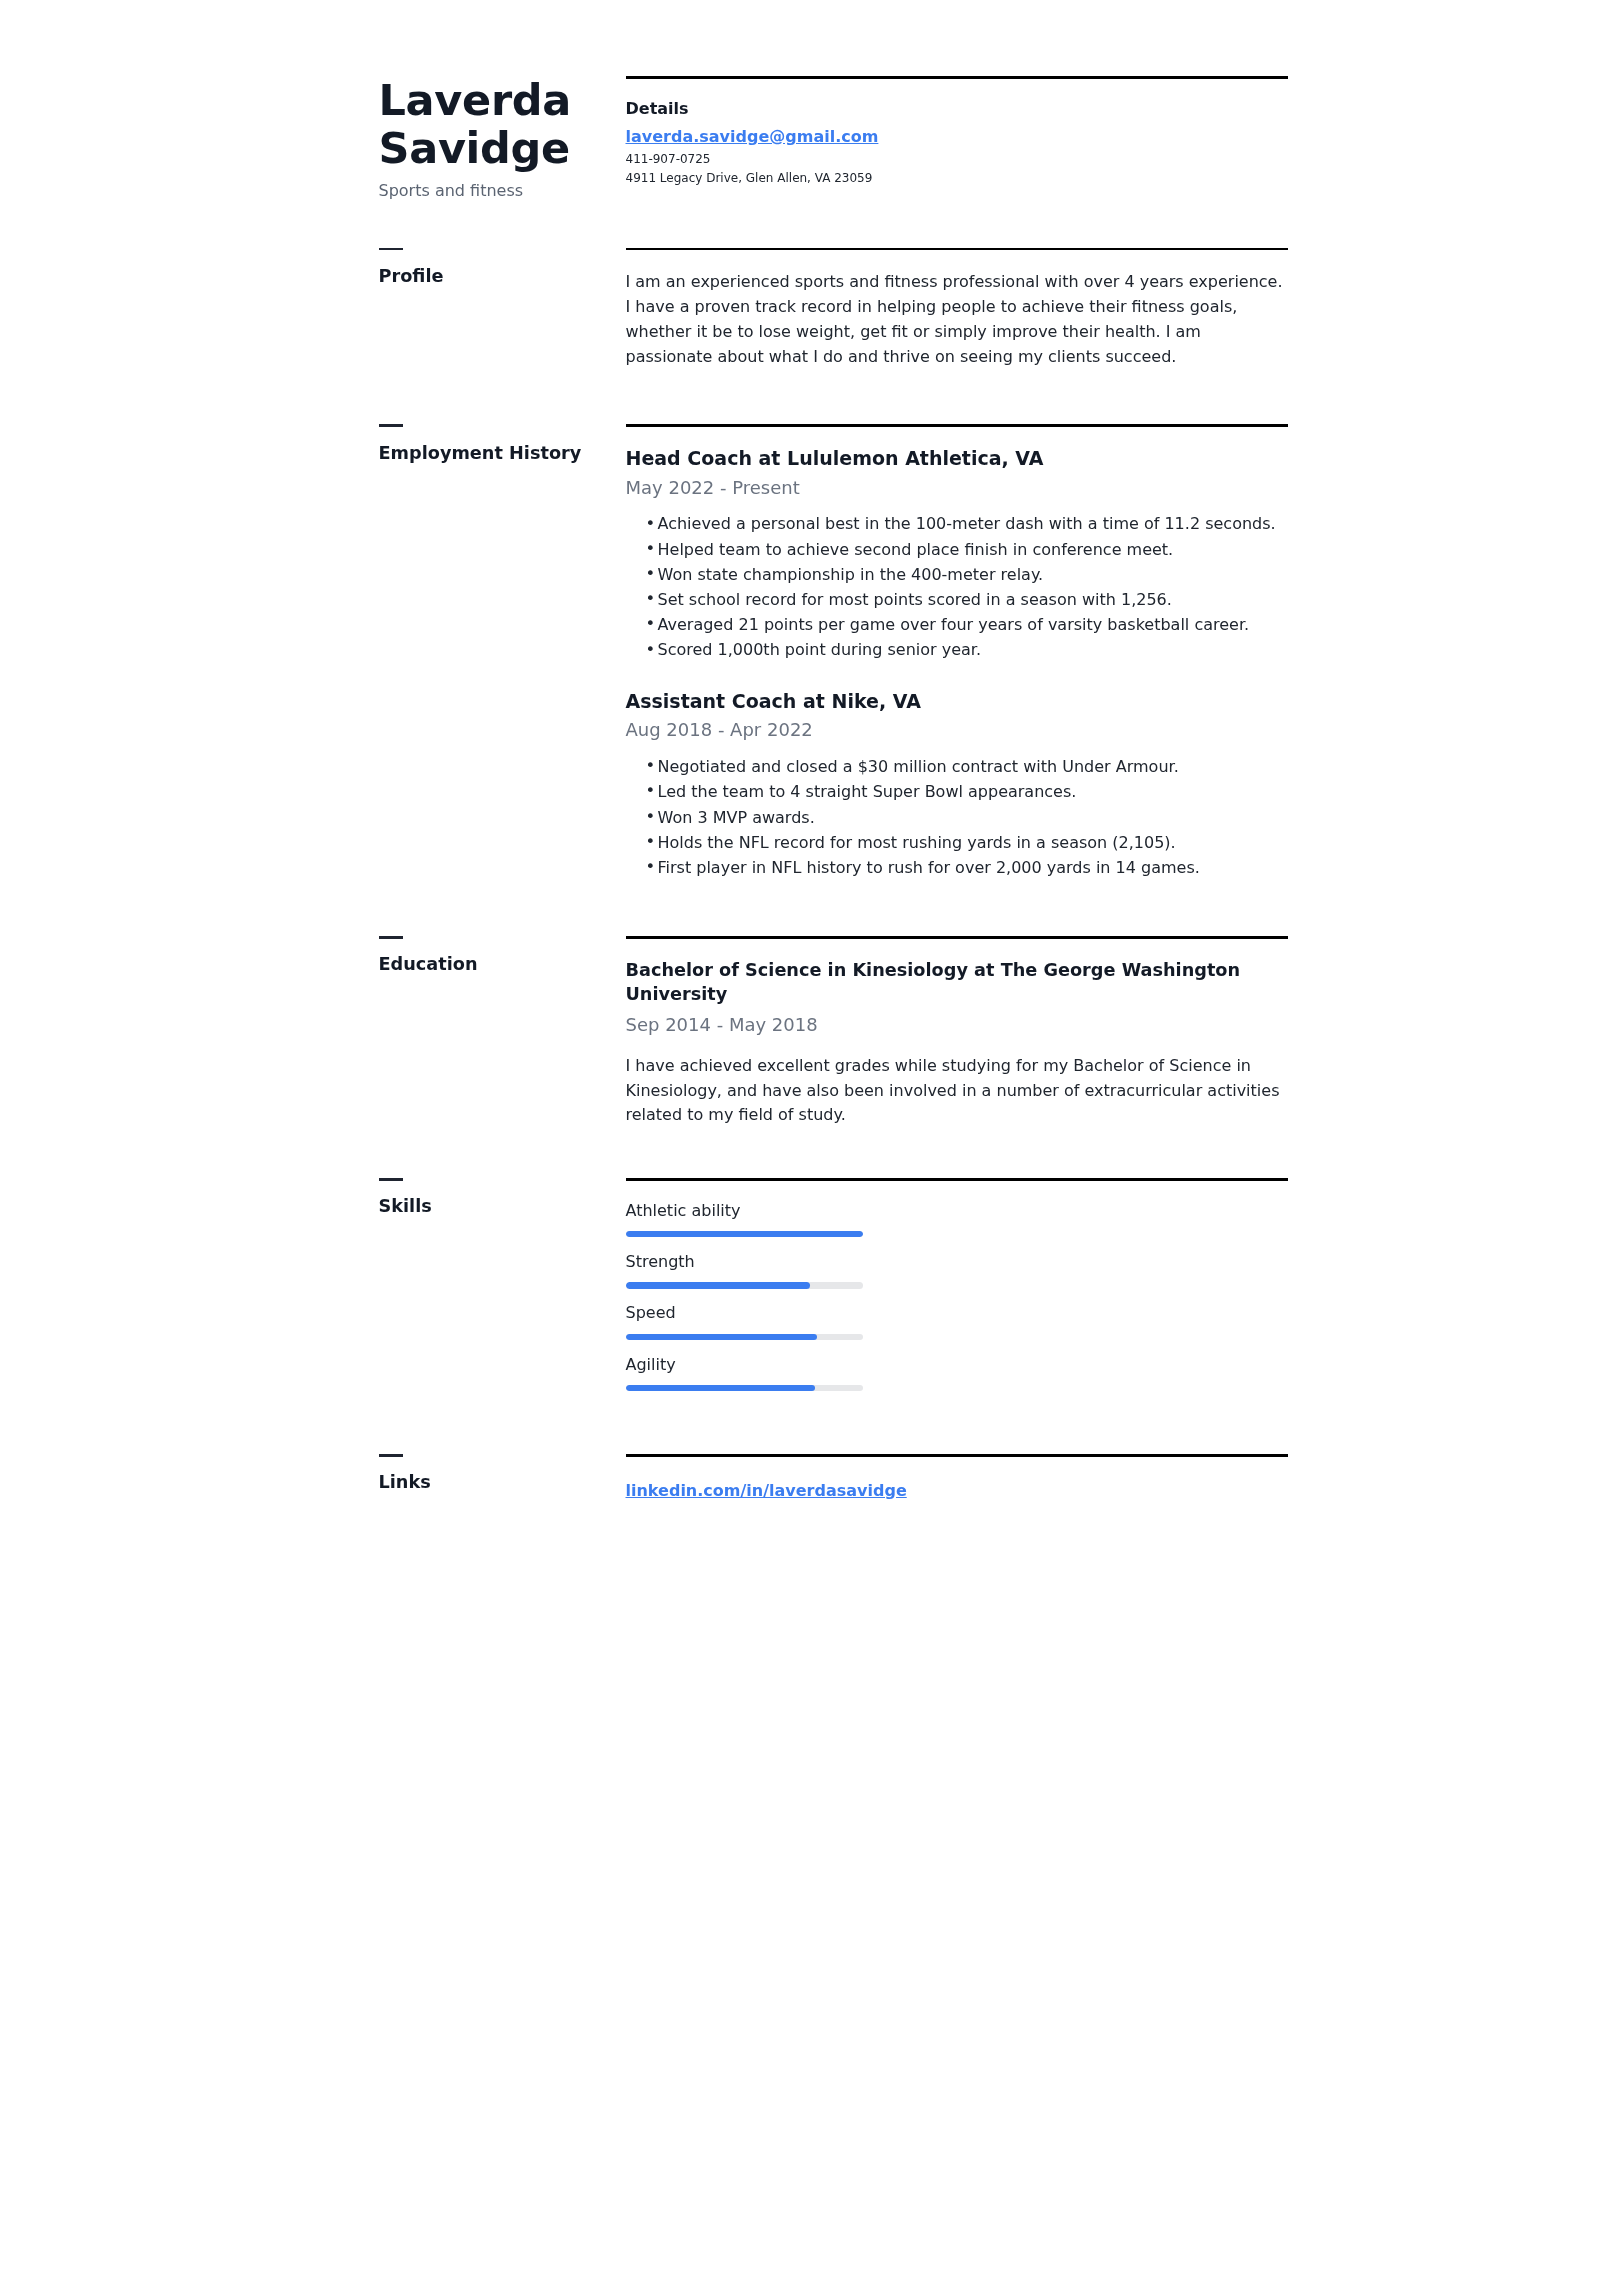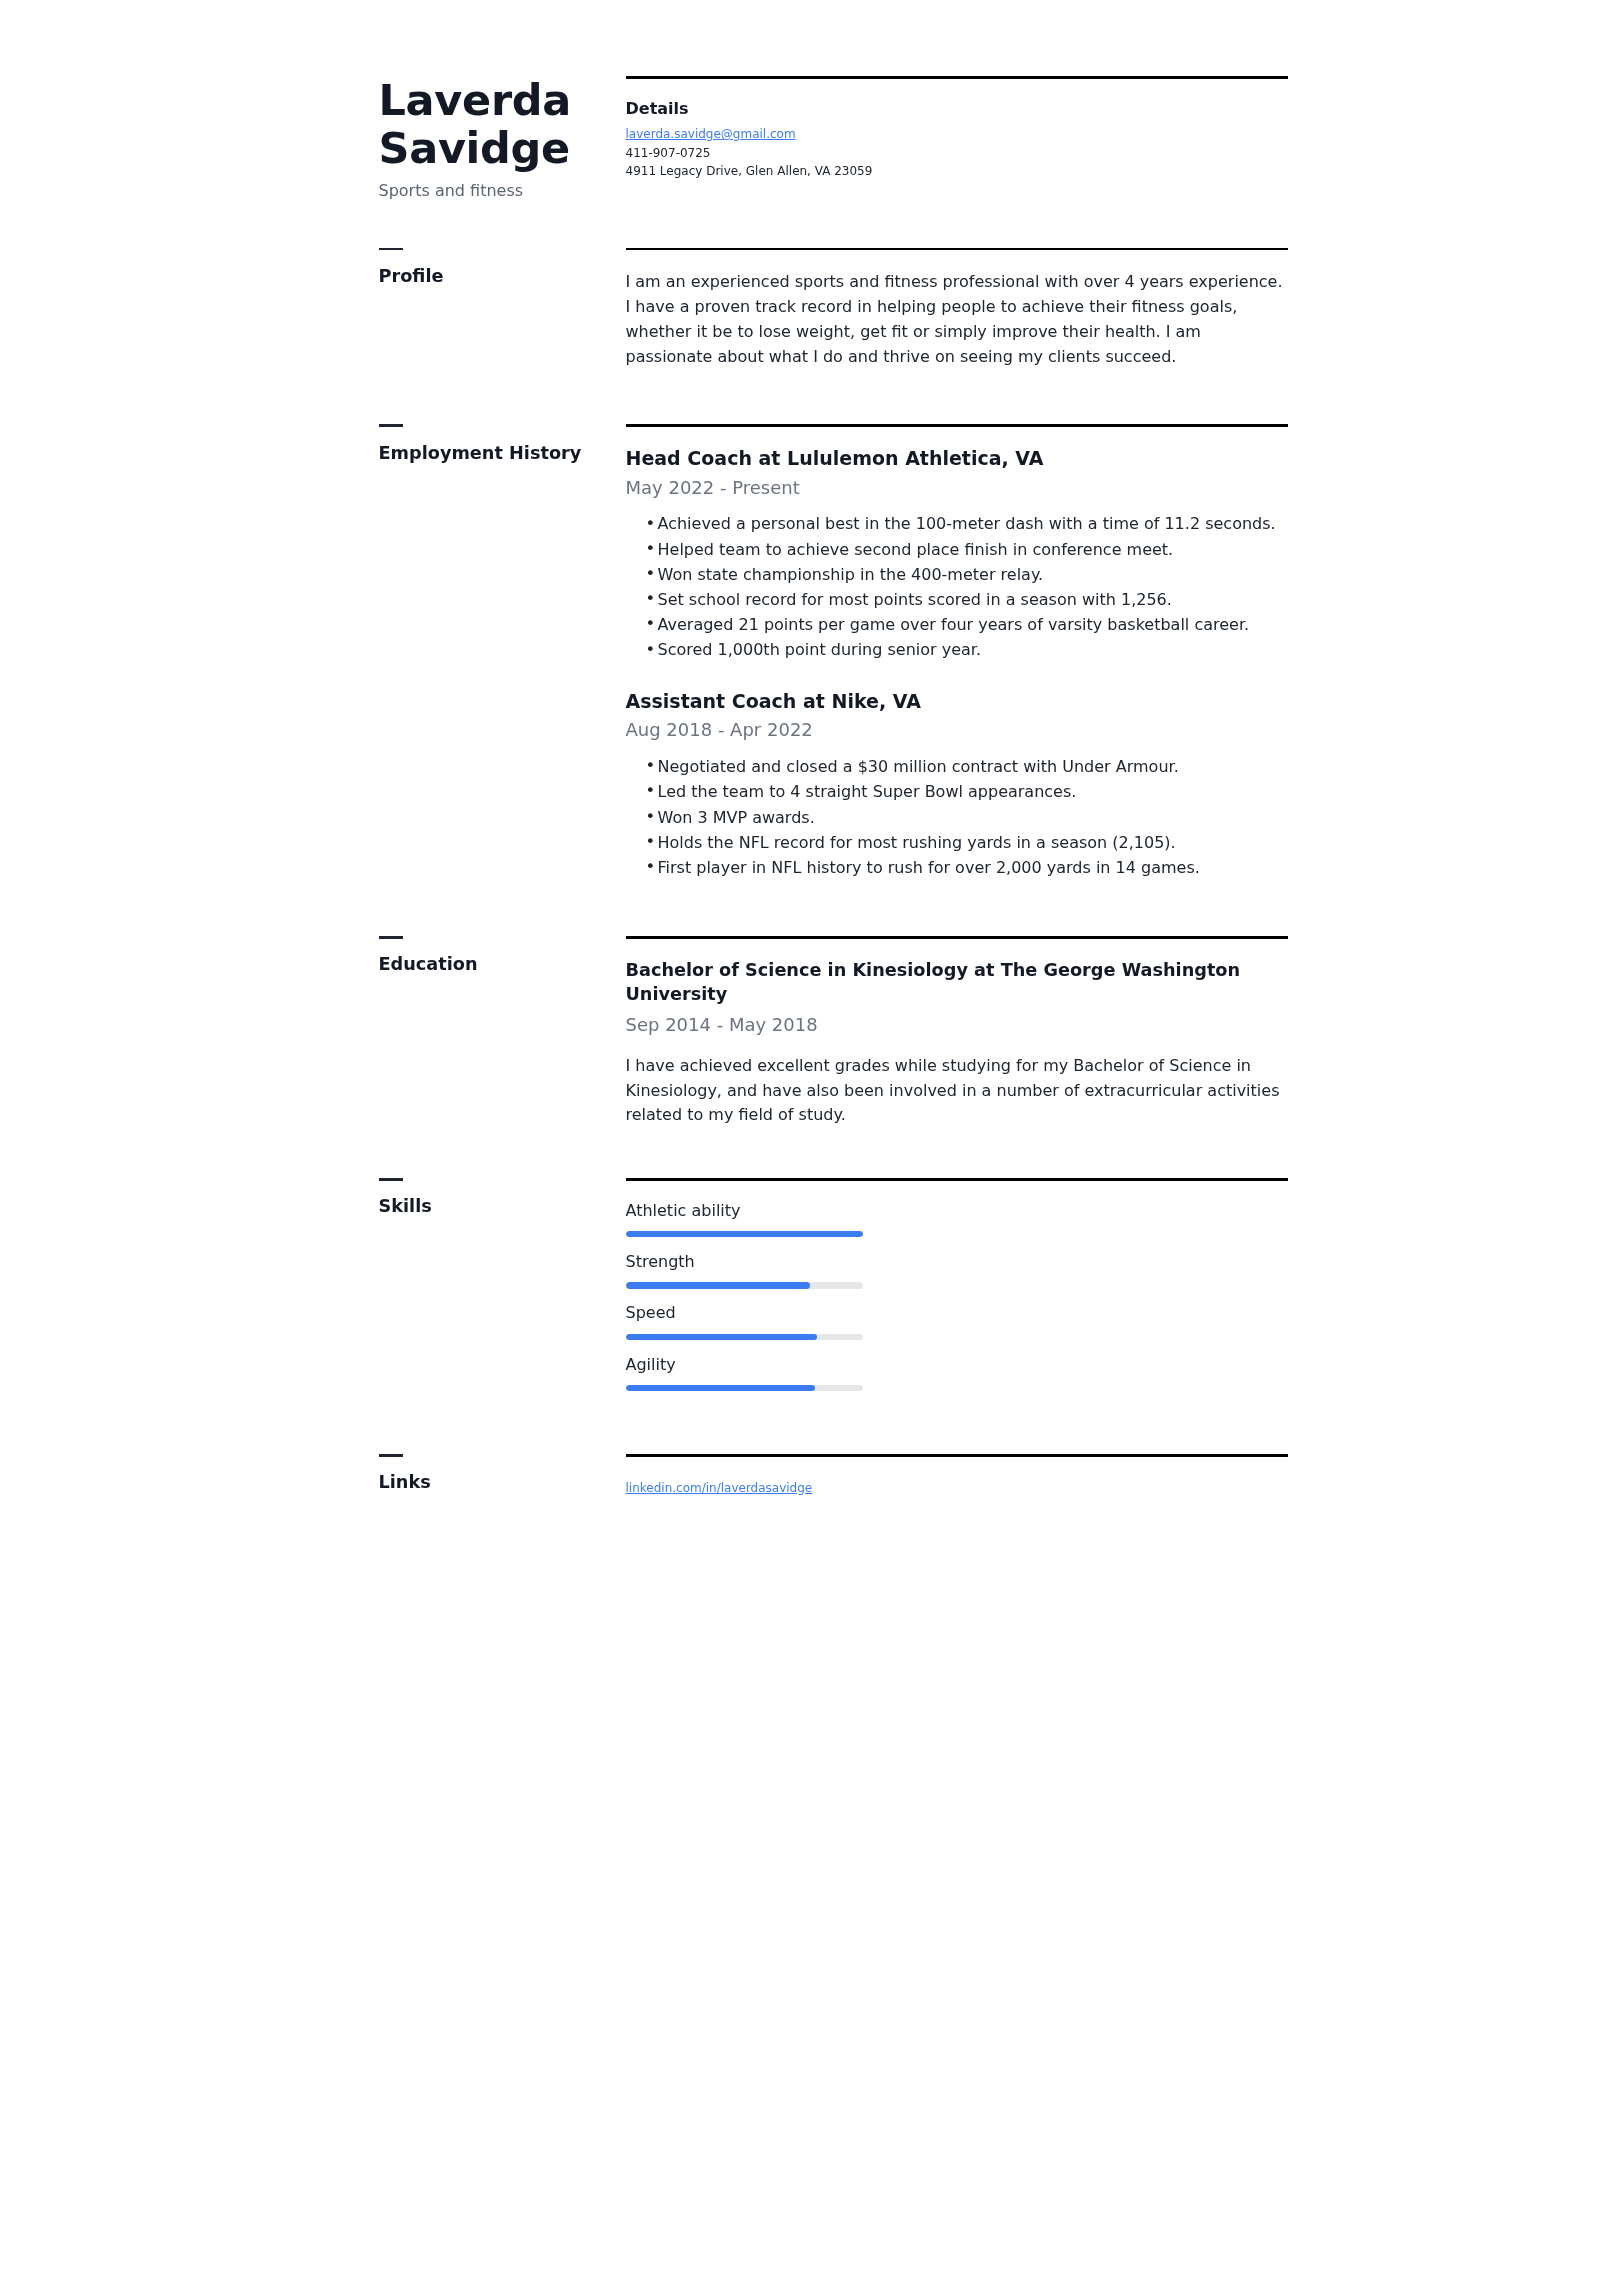--- a/index.html
+++ b/index.html
@@ -91,23 +91,24 @@
   }
   .meta {
     font-size: 18px;
     color: #6b7380;
     margin-top: 5.5px;
     line-height: 1.4;
   }
   a.link, .link {
     color: #3b7df0;
     text-decoration: underline;
-    font-size: 12px;
+    font-size: 16px;
     line-height: 1.55;
     cursor: pointer;
+    font-weight: bold;
   }
   .contact-line {
     font-size: 12px;
     line-height: 1.55;
     color: #20262f;
   }
 
   ul.bullets {
     list-style: none;
     margin: 12.7px 0 0 0;

